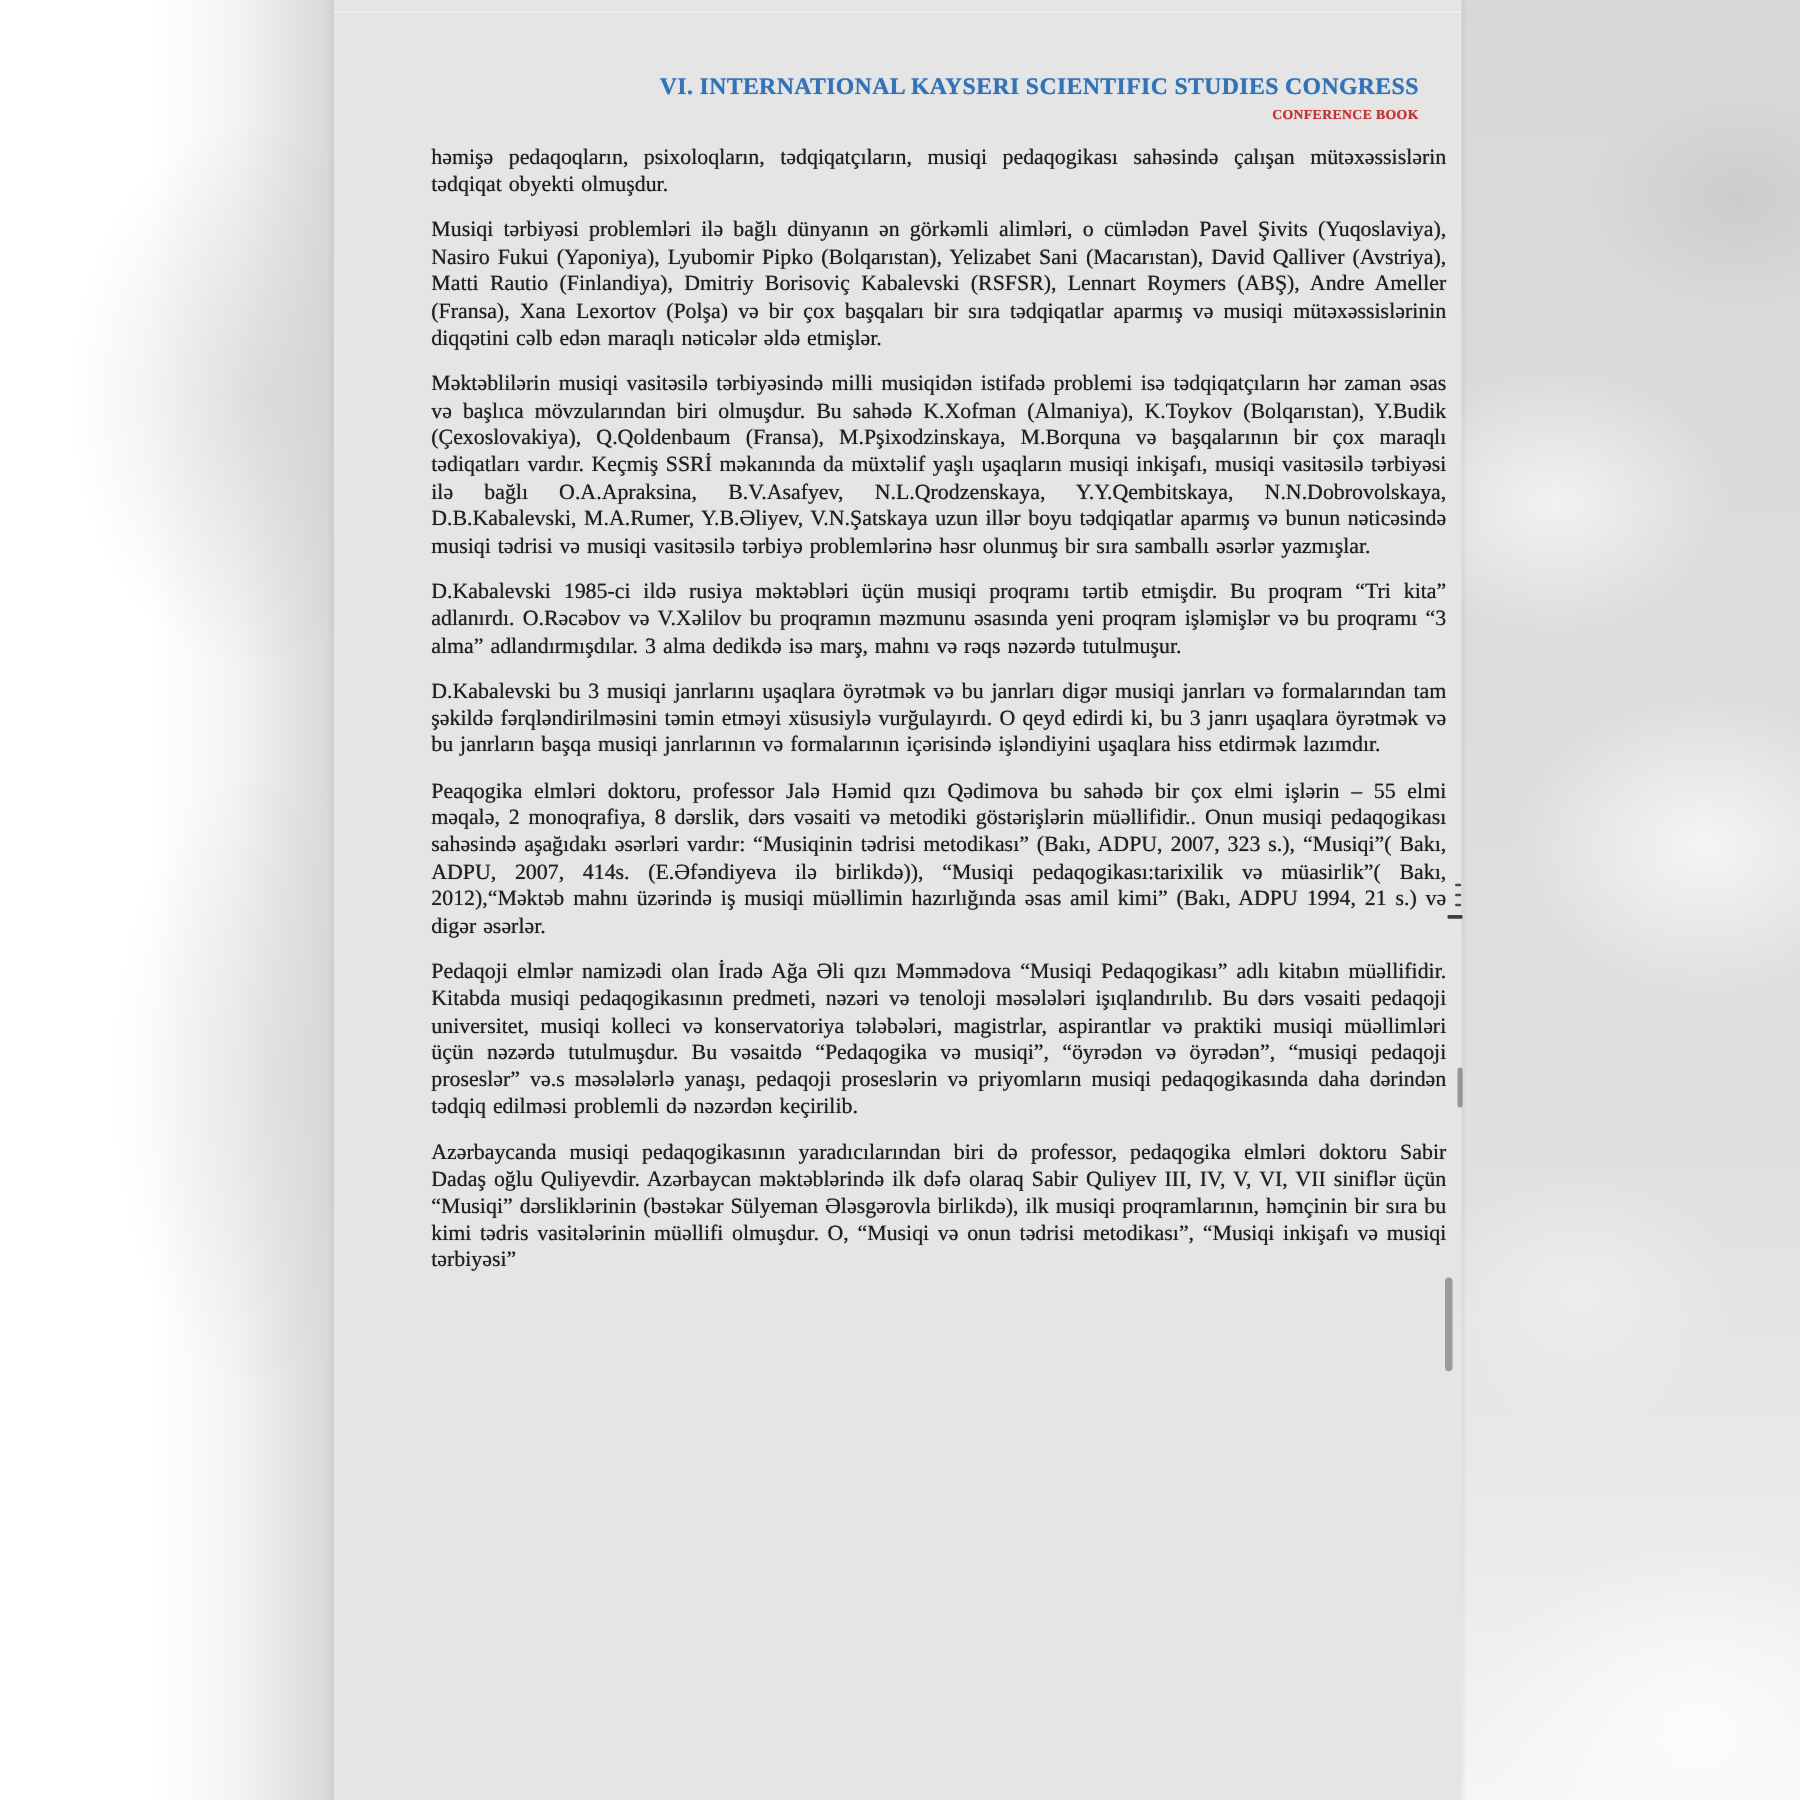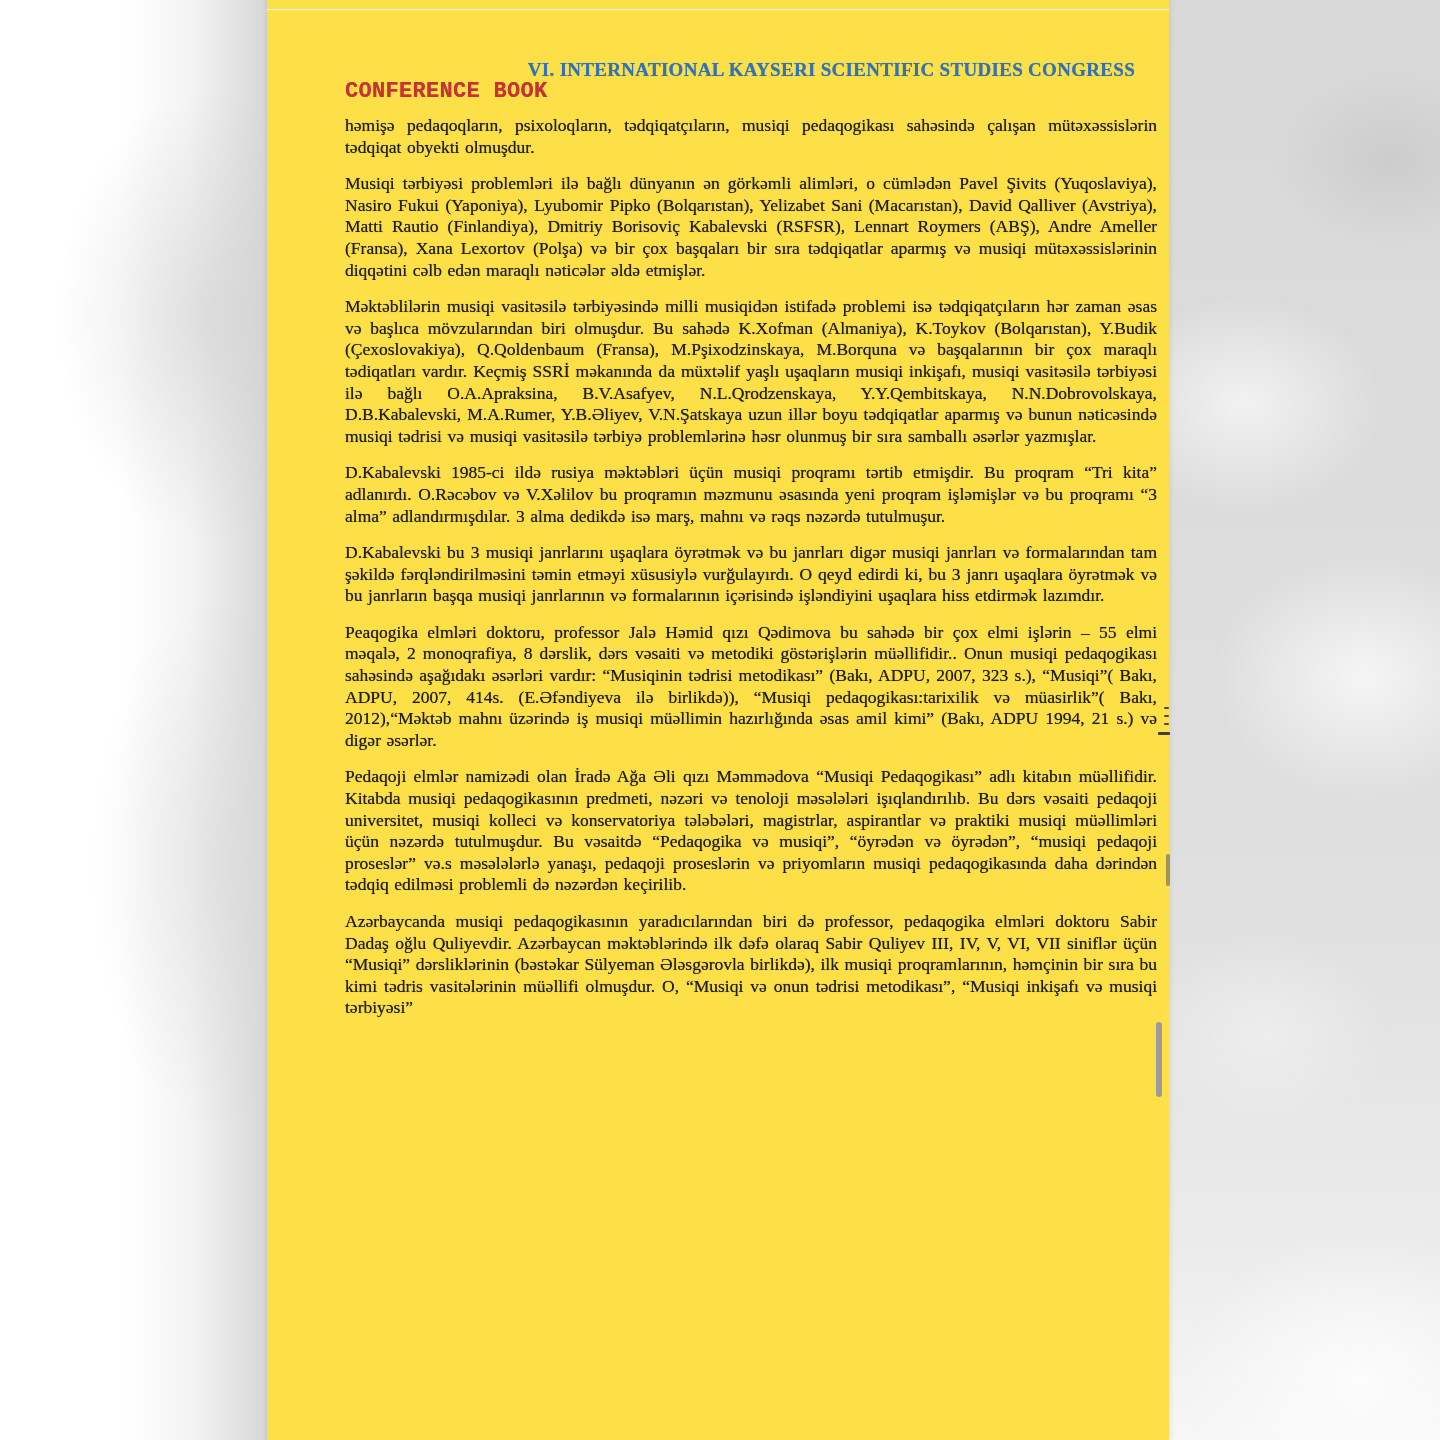--- a/index.html
+++ b/index.html
@@ -22,36 +22,36 @@
       radial-gradient(170px 130px at 82% 11%, rgba(201,201,201,.8), rgba(201,201,201,0) 70%),
       radial-gradient(190px 150px at 28% 28%, rgba(244,244,244,.9), rgba(244,244,244,0) 72%),
       radial-gradient(210px 170px at 72% 47%, rgba(246,246,246,.95), rgba(246,246,246,0) 72%),
       radial-gradient(180px 150px at 35% 72%, rgba(238,238,238,.9), rgba(238,238,238,0) 70%),
       radial-gradient(240px 200px at 70% 96%, rgba(252,252,252,.95), rgba(252,252,252,0) 75%),
       linear-gradient(180deg,#d8d8d8 0%,#dcdcdc 35%,#e0e0e0 65%,#ececec 88%,#f6f6f6 100%);
   }
   
   .page{
     position:absolute;left:267px;top:0;width:902px;height:1440px;
-    background:#fde047;
+    background:#e5e5e5;
     box-shadow:-2px 0 4px rgba(0,0,0,.06), 2px 0 4px rgba(0,0,0,.06);
   }
   .page::before{ 
     content:"";position:absolute;top:9px;left:0;right:0;height:1px;background:#f2f2f2;
   }
   .content{position:absolute;left:78px;top:0;width:812px;}
   .hdr-blue{
     margin:58px 0 0 0;text-align:right;padding-right:22px;
     font-weight:bold;font-size:19px;line-height:23px;letter-spacing:.3px;
     color:#3273b8;text-shadow:0 0 .7px rgba(50,115,184,.8);
   }
   .hdr-red{
-    margin:1px 0 0 0;padding-right:22px;
-    font-family:Liberation Mono, monospace;
-    font-weight:bold;font-size:22px;line-height:20px;letter-spacing:.3px;
+    margin:1px 0 0 0;text-align:right;padding-right:22px;
+    font-family:Liberation Serif, serif;
+    font-weight:bold;font-size:11px;line-height:20px;letter-spacing:.3px;
     color:#c43434;text-shadow:0 0 .6px rgba(196,52,52,.8);
   }
   .body-text{margin-top:13px;}
   .body-text p{
     margin:0 0 15px 0;
     font-size:17.5px;line-height:21.6px;
     text-align:justify;text-justify:inter-word;word-spacing:1.2px;
     color:#1e1e1e;text-shadow:0 0 .7px rgba(35,35,35,.75);
   }
   

